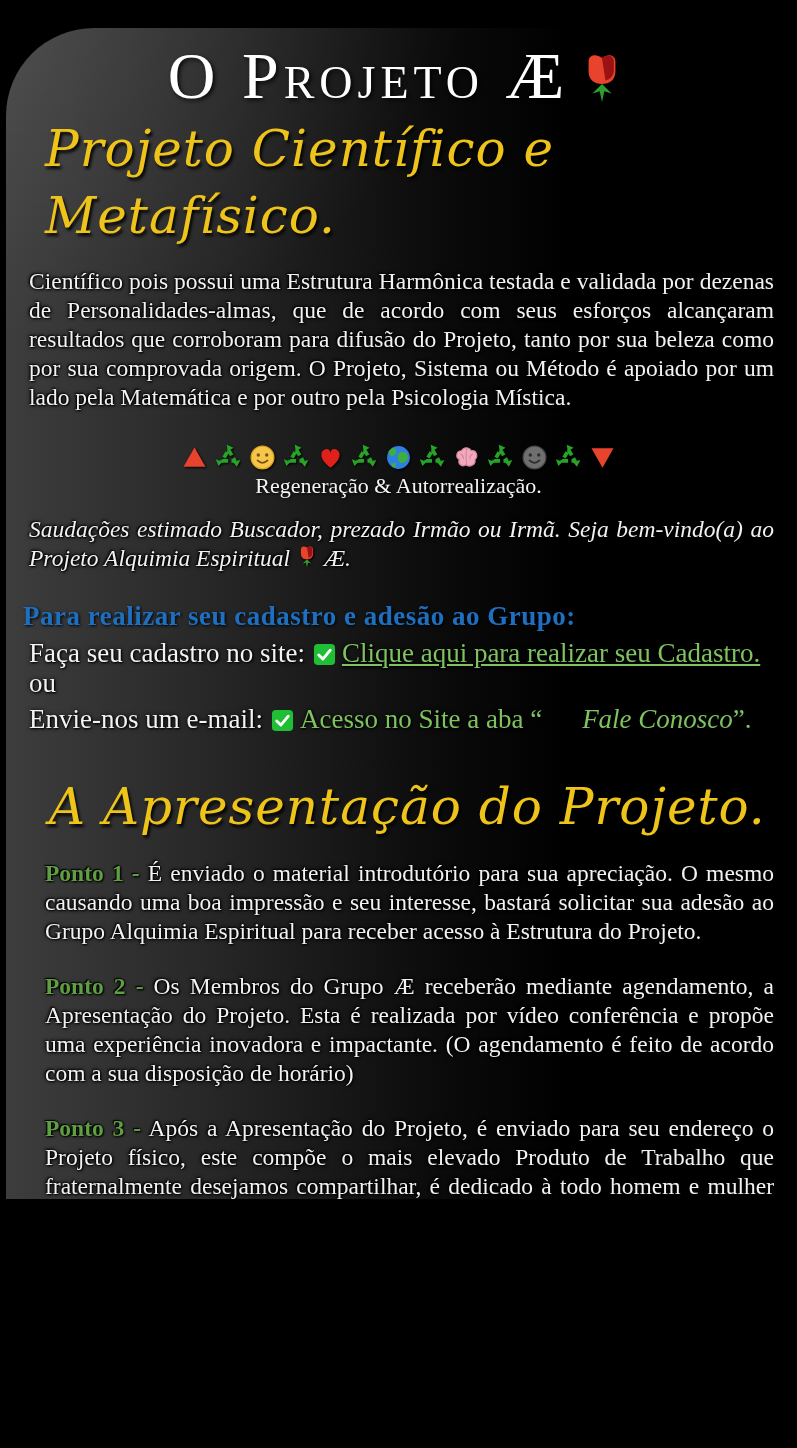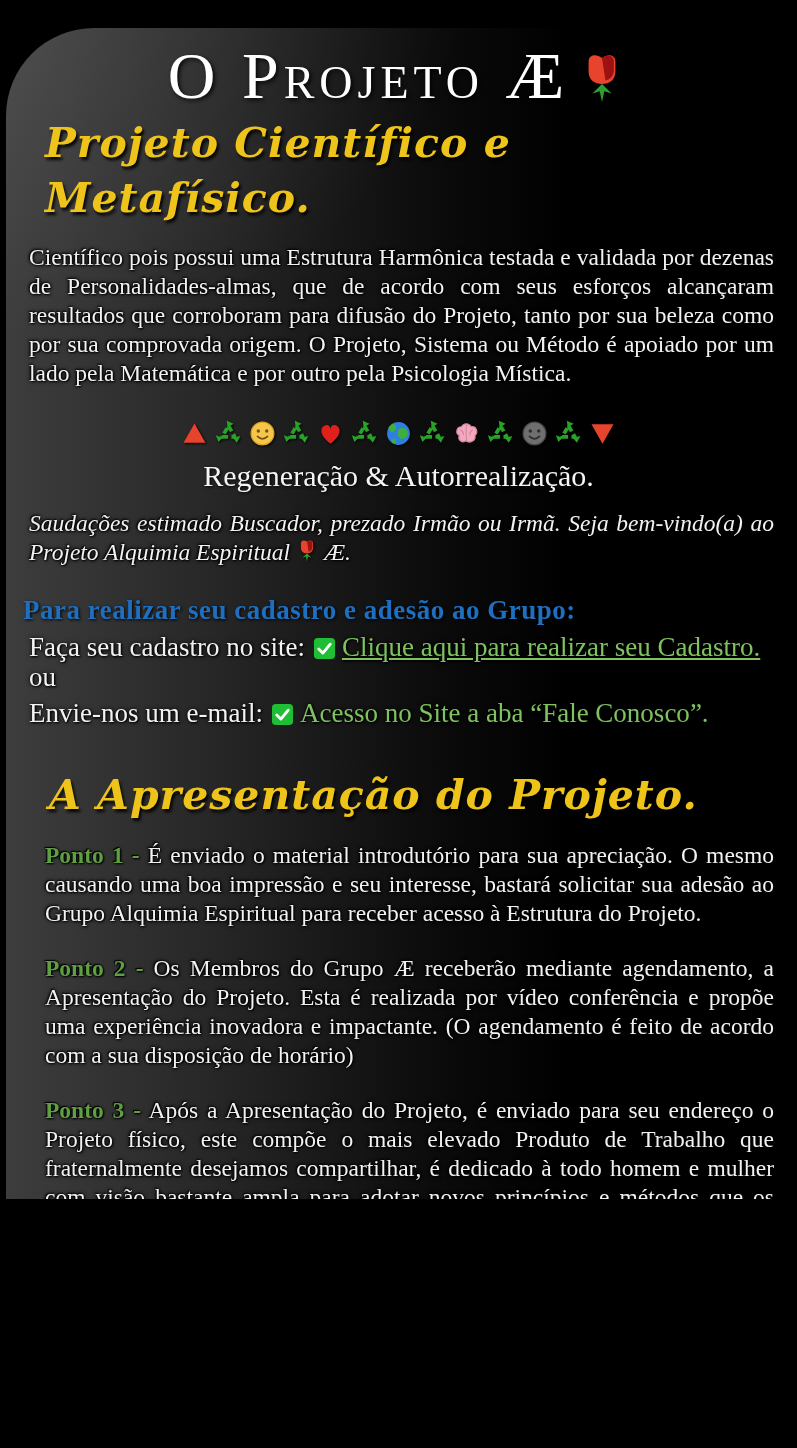--- a/index.html
+++ b/index.html
@@ -11,48 +11,48 @@
           radial-gradient(900px 650px at -4% -3%, rgba(255,255,255,0.10), rgba(255,255,255,0) 55%),
           linear-gradient(to right, #3d3d3d 0%, #272727 26%, #0b0b0b 55%, #000 72%);
         overflow:hidden;}
   .content{padding:0 17px;}
 
   .title{margin:10px 0 0 0;text-align:center;color:#fff;font-size:66px;line-height:1.15;
          font-variant:small-caps;letter-spacing:5px;font-weight:400;
          text-shadow:2px 2px 4px rgba(0,0,0,.85);white-space:nowrap;}
   .title .rose{display:inline-block;vertical-align:-6px;margin-left:10px;}
 
-  .script-h{color:#eec41b;font-style:italic;font-weight:bold;
+  .script-h{color:#eec41b;font-style:italic;font-weight:normal;
             font-family:cursive, "DejaVu Serif", serif;
-            font-size:41px;line-height:1.35;letter-spacing:1px;
+            font-size:50px;line-height:1.35;letter-spacing:1px;
             text-shadow:2px 3px 3px rgba(0,0,0,.9);}
   .h1{margin:2px 0 0 0;padding-left:22px;}
   .h2{margin:34px 0 0 0;padding-left:36px;}
   .h3{margin:40px 0 0 0;padding-left:26px;}
 
   .body-txt{color:#f2f2f2;font-size:23.5px;line-height:29px;text-align:justify;
             text-shadow:0 0 4px #000,1px 1px 2px #000,-1px -1px 2px #000;margin:0 0 0 6px;}
   .p1{margin-top:16px;}
   .p-birth{margin-top:28px;text-align:left;}
   .p3{margin-top:16px;font-style:italic;}
 
   .emoji-row{margin-top:32px;display:flex;justify-content:center;align-items:center;gap:7px;}
   .emj{display:inline-flex;width:27px;height:27px;}
   .emj svg{width:100%;height:100%;filter:drop-shadow(1px 1px 1px #000);}
-  .caption{margin-top:12px;text-align:center;color:#f4f4f4;font-size:30px;
+  .caption{margin-top:2px;text-align:center;color:#f4f4f4;font-size:22px;
            text-shadow:1px 1px 3px #000;}
 
   .blue-h{margin-top:28px;text-align:left;color:#1e6fc0;font-weight:bold;font-size:27px;
           letter-spacing:.5px;text-shadow:1px 1px 3px #000;}
   .chk-line{margin:6px 0 0 6px;color:#f2f2f2;font-size:27px;line-height:30px;
             text-shadow:0 0 4px #000,1px 1px 2px #000;}
   .chk{display:inline-block;width:23px;height:23px;vertical-align:-4px;margin:0 6px 0 8px;}
   .green-link{color:#7ec35f;text-decoration:underline;cursor:pointer;}
   .green-txt{color:#7ec35f;text-align:right;}
-  .it{}
+  .it{font-style:italic;margin-left:40px;}
 
   .ponto{margin-top:16px;margin-left:22px;}
   .ponto.first{margin-top:18px;}
   .ponto-label{color:#5f9e42;font-weight:bold;
                text-shadow:0 0 3px #000,1px 1px 2px #000,-1px -1px 1px #000;}
 
   .inline-rose{display:inline-block;width:26px;height:26px;vertical-align:-5px;margin:0 4px;}
   .inline-rose svg{width:100%;height:100%;filter:drop-shadow(1px 1px 1px #000);}
 </style>
 </head>

